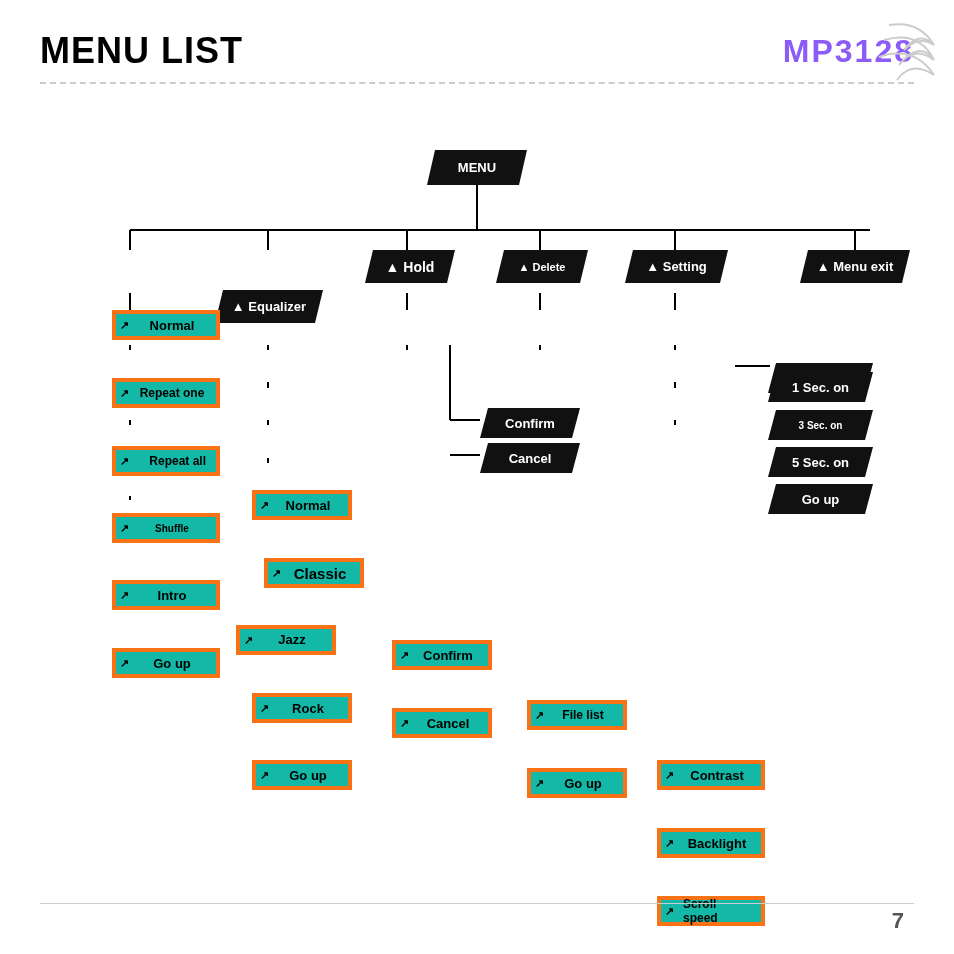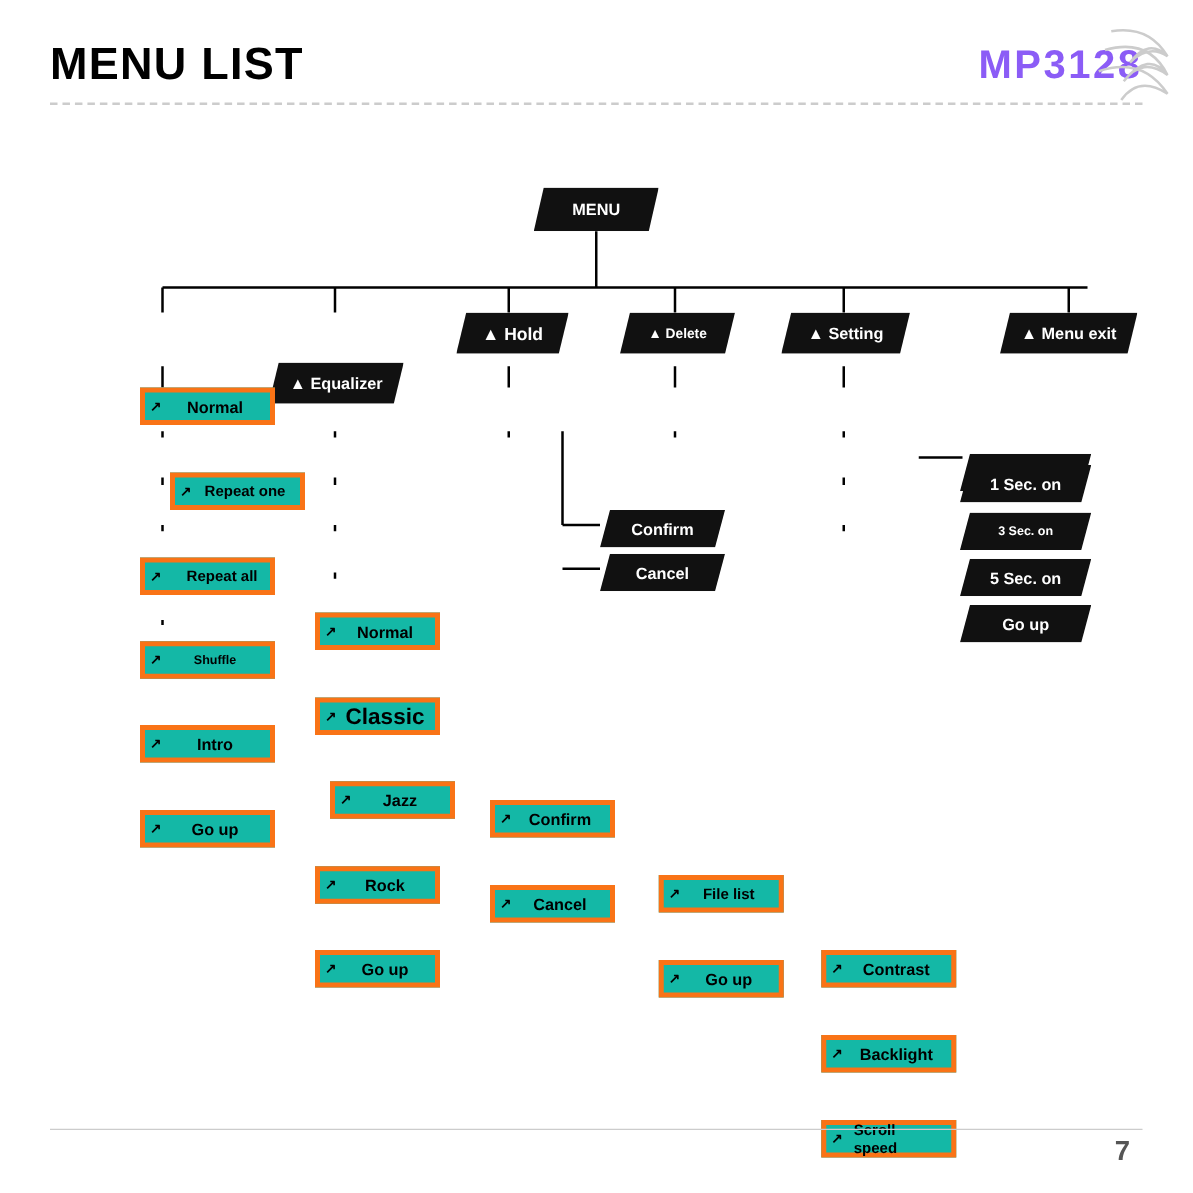--- a/index.html
+++ b/index.html
@@ -200,43 +200,43 @@
     <span>▲ Setting</span>
   </div>
 
   <div class="node node-black" style="left:800px; top:120px; width:110px; height:33px; font-size:13px;">
     <span>▲ Menu exit</span>
   </div>
 
   <div class="node node-white" style="left:80px; top:180px; width:108px; height:30px; font-size:13px;">
     <span>Normal</span>
   </div>
-  <div class="node node-white" style="left:80px; top:218px; width:108px; height:30px; font-size:12px;margin-left:24px;">
+  <div class="node node-white" style="left:80px; top:218px; width:108px; height:30px; font-size:12px;">
     <span>Repeat one</span>
   </div>
   <div class="node node-white" style="left:80px; top:256px; width:108px; height:30px; font-size:12px;justify-content:flex-end;">
     <span>Repeat all</span>
   </div>
   <div class="node node-white" style="left:80px; top:293px; width:108px; height:30px; font-size:10px;">
     <span>Shuffle</span>
   </div>
   <div class="node node-white" style="left:80px; top:330px; width:108px; height:30px; font-size:13px;">
     <span>Intro</span>
   </div>
   <div class="node node-white" style="left:80px; top:368px; width:108px; height:30px; font-size:13px;">
     <span>Go up</span>
   </div>
 
   <div class="node node-white" style="left:220px; top:180px; width:100px; height:30px; font-size:13px;">
     <span>Normal</span>
   </div>
-  <div class="node node-white" style="left:220px; top:218px; width:100px; height:30px; font-size:18px;">
+  <div class="node node-white" style="left:232px; top:218px; width:100px; height:30px; font-size:15px;">
     <span>Classic</span>
   </div>
-  <div class="node node-white" style="left:232px; top:255px; width:100px; height:30px; font-size:13px;">
+  <div class="node node-white" style="left:204px; top:255px; width:100px; height:30px; font-size:13px;align-items:flex-end;">
     <span>Jazz</span>
   </div>
   <div class="node node-white" style="left:220px; top:293px; width:100px; height:30px; font-size:13px;">
     <span>Rock</span>
   </div>
   <div class="node node-white" style="left:220px; top:330px; width:100px; height:30px; font-size:13px;">
     <span>Go up</span>
   </div>
 
   <div class="node node-white" style="left:360px; top:180px; width:100px; height:30px; font-size:13px;">

